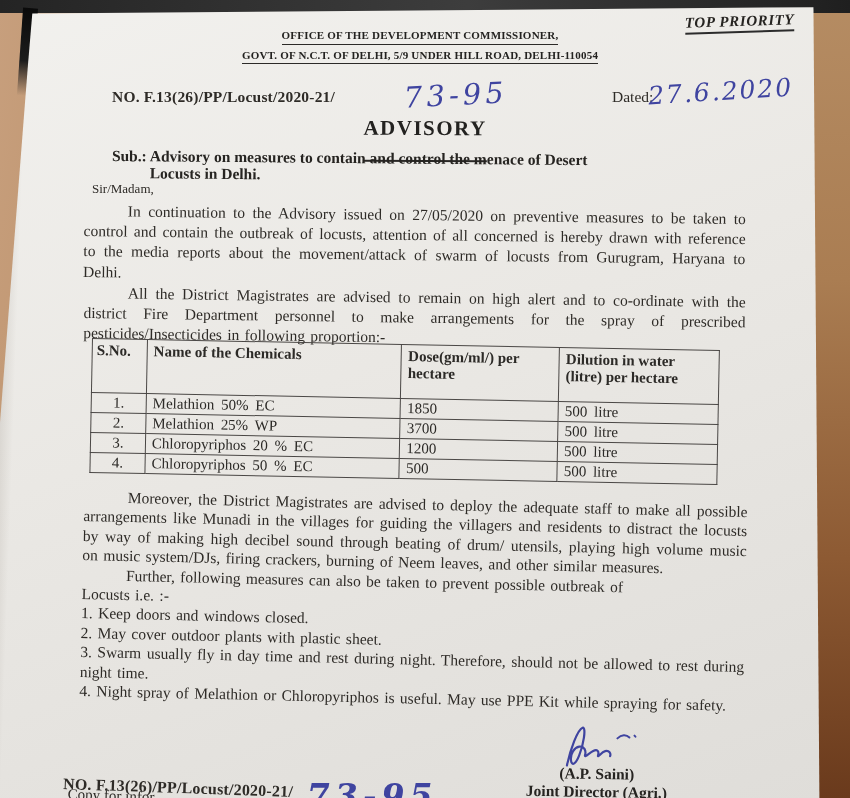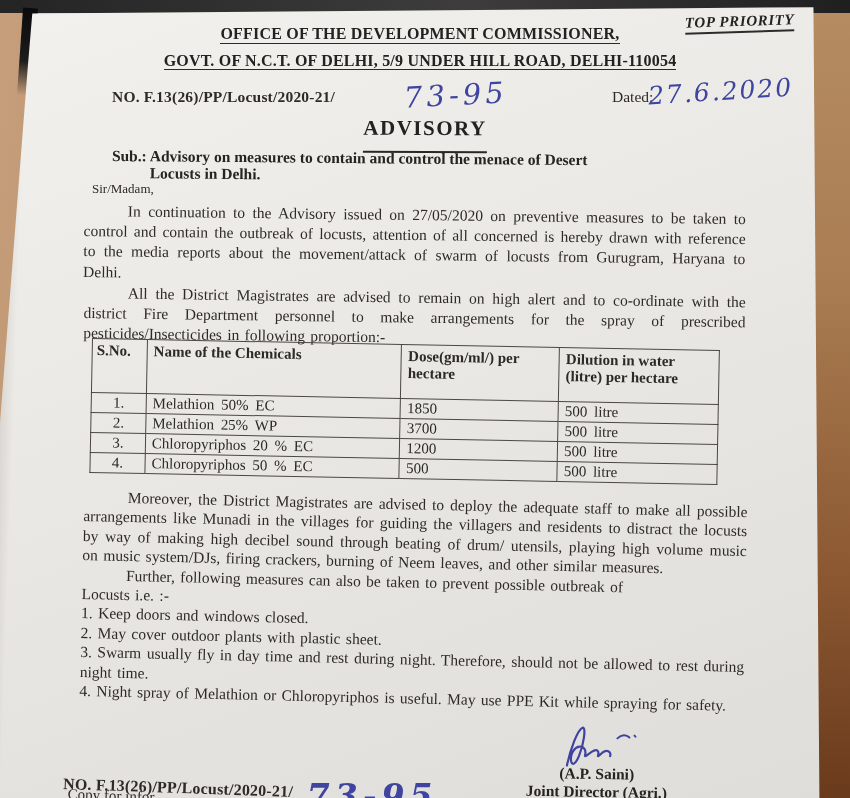--- a/index.html
+++ b/index.html
@@ -30,31 +30,31 @@
       linear-gradient(160deg,#f2f1ee 0%,#eae8e4 45%,#dfddd9 100%);
     color:#2e2b27;
   }
   .abs{position:absolute;}
   .priority{
     top:13px;right:56px;font-size:15px;font-weight:bold;font-style:italic;
     letter-spacing:.6px;border-bottom:2px solid #2c2c2c;padding-bottom:1px;
     transform:rotate(-1.8deg);color:#262421;
   }
   .head-center{top:26px;left:75px;right:85px;text-align:center;color:#232220;line-height:16px;}
-  .head-center .line{display:inline-block;font-weight:bold;font-size:16px;
-    border-bottom:1.6px solid #2c2a28;padding-bottom:.5px;margin-bottom:9px;letter-spacing:.2px;}
+  .head-center .line{display:inline-block;font-weight:bold;font-size:11px;
+    border-bottom:1.6px solid #2c2a28;padding-bottom:.5px;margin-bottom:1px;letter-spacing:.2px;}
   .ref-row{top:82px;left:112px;right:40px;height:36px;font-size:15.5px;}
   .ref-label{font-weight:bold;letter-spacing:.2px;position:absolute;left:0;top:6px;}
   .hand{font-family:"DejaVu Serif",serif;font-style:italic;}
   .ref-hand{position:absolute;left:292px;top:-4px;font-size:29px;letter-spacing:4px;transform:rotate(-3deg);}
   .dated-label{position:absolute;left:500px;top:6px;font-weight:normal;}
   .date-hand{position:absolute;left:536px;top:-5px;font-size:25px;letter-spacing:2px;transform:rotate(-3.5deg);white-space:nowrap;}
   .title-wrap{top:116px;left:0;width:850px;text-align:center;transform:rotate(.3deg);}
   .title{display:inline-block;font-weight:bold;font-size:21px;letter-spacing:1.5px;
-    border-bottom:2.5px solid #2a2826;padding-bottom:10px;color:#232220;text-align:right;}
+    border-bottom:2.5px solid #2a2826;padding-bottom:19px;color:#232220;text-align:right;}
   .sub{top:147px;left:112px;width:628px;font-weight:bold;font-size:15.5px;line-height:17px;
     transform:rotate(.5deg);transform-origin:left top;color:#262421;}
   .sub .l2{padding-left:38px;}
   .salutation{top:181px;left:92px;font-size:13px;}
   .para{text-align:justify;font-size:15.5px;line-height:20.2px;word-spacing:1.5px;
     transform-origin:left top;}
   .p1{top:201px;left:84px;width:662px;text-indent:44px;transform:rotate(.7deg);}
   .p2{top:283px;left:84px;width:662px;text-indent:44px;transform:rotate(.8deg);}
   .table-wrap{top:338px;left:92px;width:628px;transform:rotate(1.1deg);transform-origin:left top;}
   table{width:100%;border-collapse:collapse;color:#2c2a27;}

